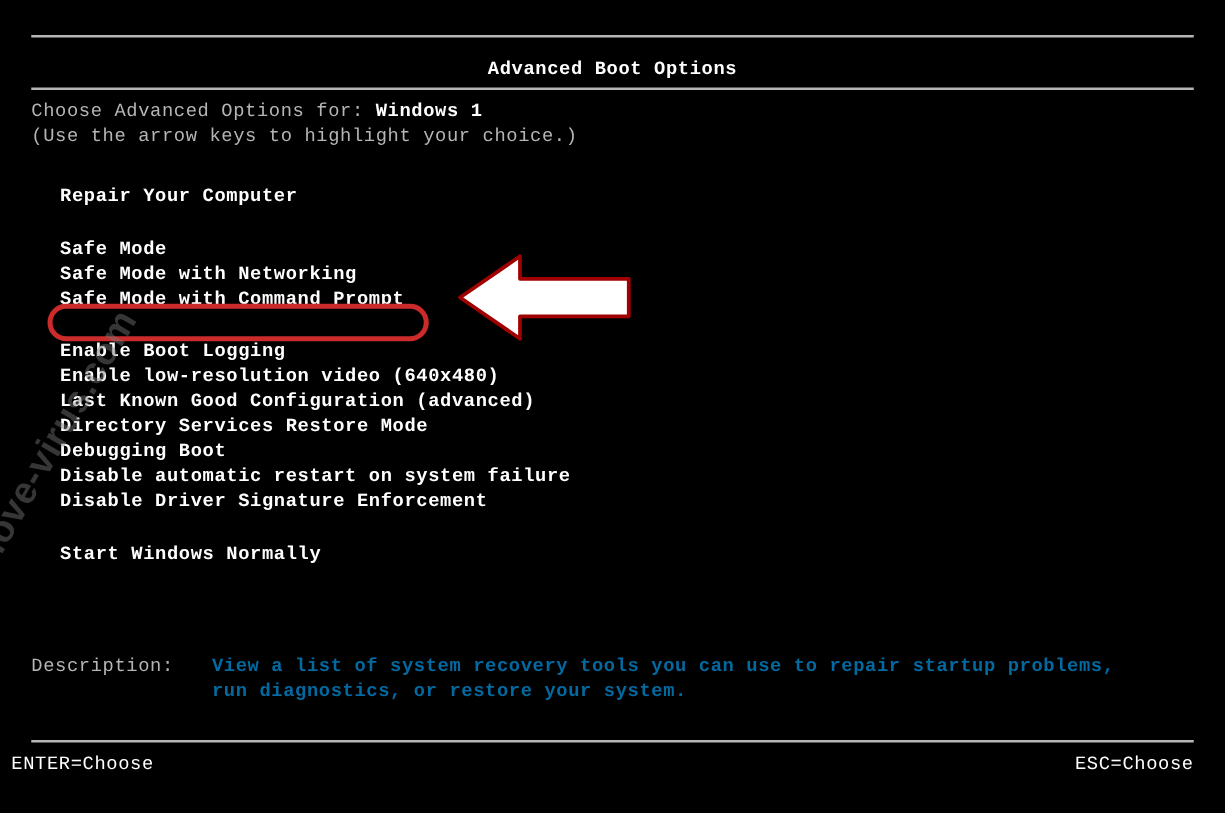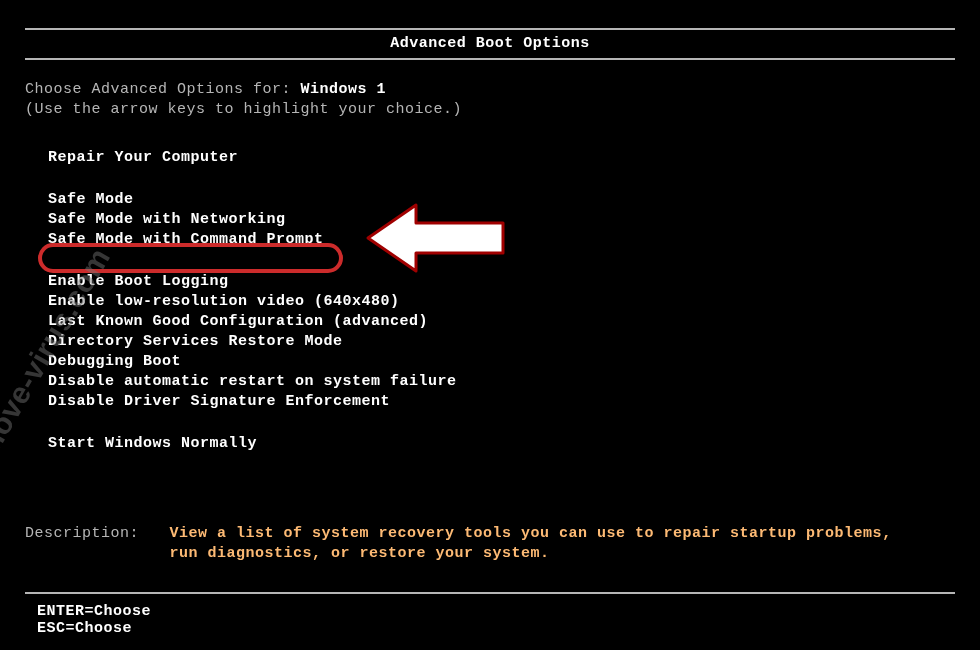--- a/index.html
+++ b/index.html
@@ -14,21 +14,21 @@
     position: relative;
     letter-spacing: 0.5px;
   }
   .title-bar {
     position: absolute;
     left: 25px;
     right: 25px;
     top: 28px;
     border-top: 2px solid #b5b5b5;
     border-bottom: 2px solid #b5b5b5;
-    padding: 5px 0 6px 0;
+    padding: 17px 0 6px 0;
     text-align: center;
     color: #fff;
     font-weight: bold;
   }
   .intro {
     position: absolute;
     left: 25px;
     top: 80px;
     line-height: 20px;
   }
@@ -49,38 +49,37 @@
     border-radius: 22px;
     pointer-events: none;
   }
   .desc {
     position: absolute;
     left: 25px;
     top: 524px;
     line-height: 20px;
   }
   .desc-label { display: inline-block; width: 135px; vertical-align: top;}
-  .desc-text { display: inline-block; width: 750px; color: #fdba74; font-weight: bold; vertical-align: top;}
+  .desc-text { display: inline-block; width: 750px; color: #0369a1; font-weight: bold; vertical-align: top;}
   .footer-line {
     position: absolute;
     left: 25px;
     right: 25px;
     top: 592px;
     border-top: 2px solid #b5b5b5;
   }
   .footer {
     position: absolute;
-    left: 37px;
+    left: 9px;
     right: 25px;
     top: 603px;
     color: #fff;
-    font-weight: bold;
+    font-weight: normal;
     display: flex;
     justify-content: space-between;
-    flex-direction: column;
   }
   .arrow {
     position: absolute;
     pointer-events: none;
   }
   .watermark {
     position: absolute;
     color: rgba(120,120,120,0.45);
     font-family: Arial, sans-serif;
     font-size: 30px;

